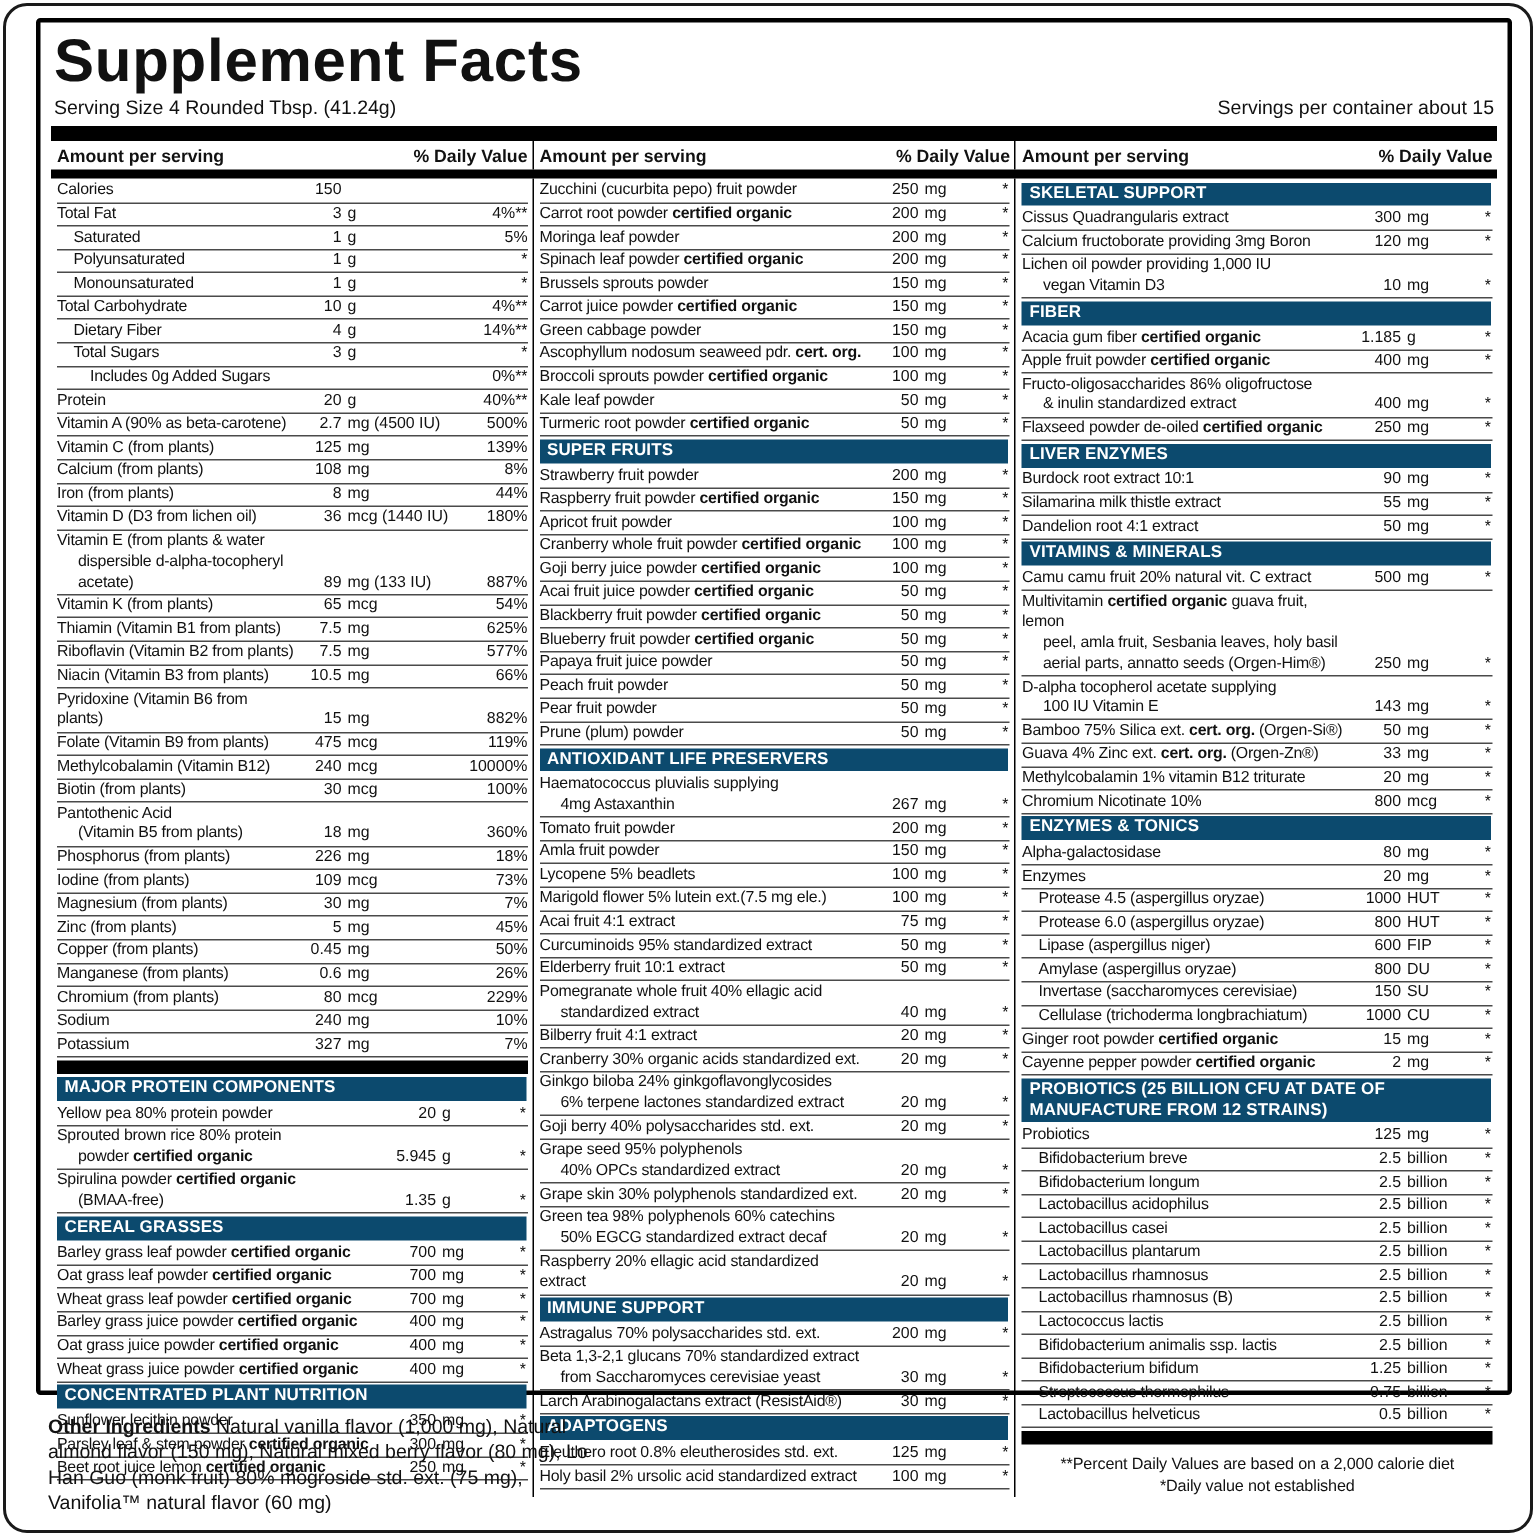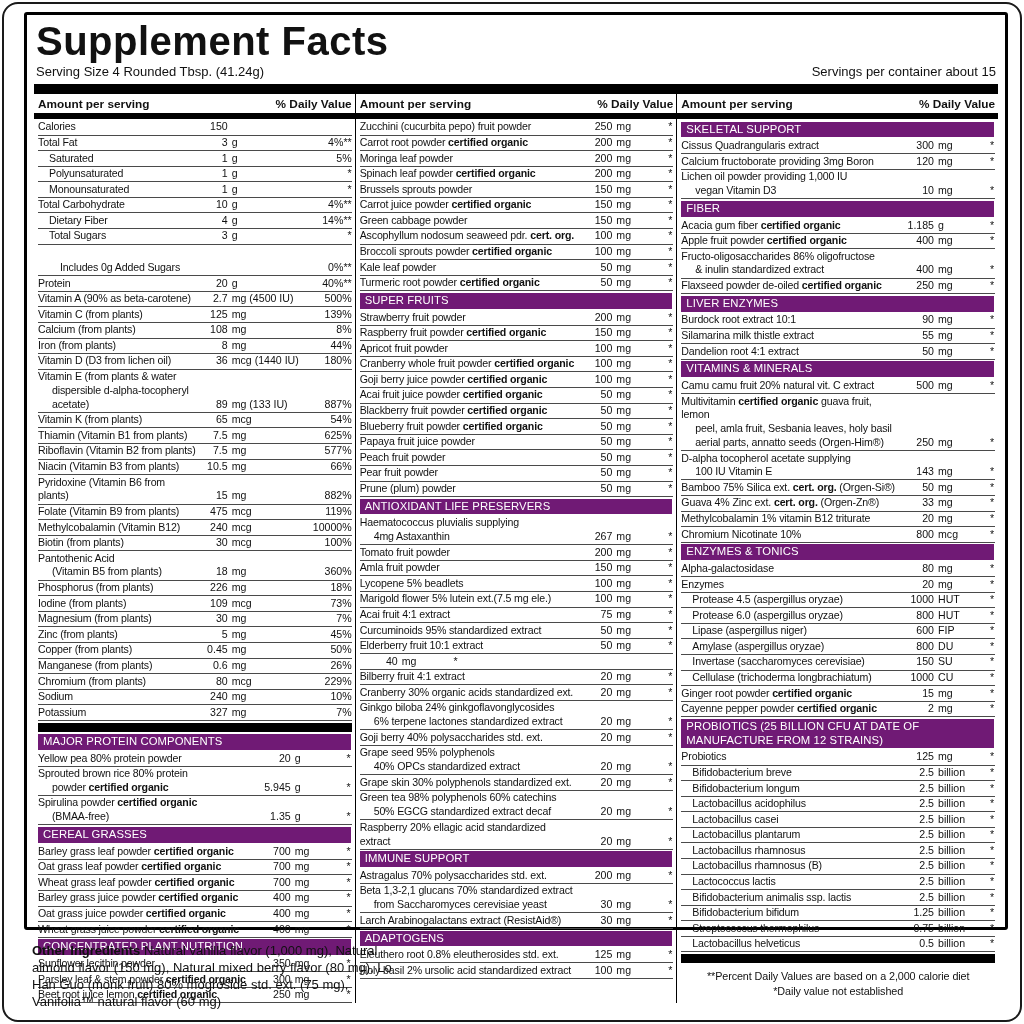--- a/index.html
+++ b/index.html
@@ -46,23 +46,23 @@
   .row .num{text-align:right;white-space:nowrap;}
   .row .unit{margin-left:4px;white-space:nowrap;}
   .row .dv{text-align:right;white-space:nowrap;}
   .row.nf .num{width:32px;}
   .row.nf .unit{width:80px;}
   .row.nf .dv{width:40px;}
   .row.ing .num{width:38px;}
   .row.ing .unit{width:36px;}
   .row.ing .dv{width:20px;padding-right:1px;}
   .row.i1 .nm{padding-left:11px;}
-  .row.i2 .nm{padding-left:22px;margin-top:16px;}
+  .row.i2 .nm{padding-left:22px;}
   .sec{
-    background:#701a75;color:#fff;font-weight:normal;font-size:11.3px;
+    background:#0c4a6e;color:#fff;font-weight:bold;font-size:11.3px;
     line-height:13.8px;padding:1px 0 1px 5px;margin:1.5px 1px 1.5px 0;
     white-space:pre-wrap;letter-spacing:0.1px;
   }
   .bar{height:9px;background:#000;margin:2px 0;}
   .fnote{font-size:10.8px;line-height:14.5px;padding-top:4px;letter-spacing:-0.1px;text-align:center;}
   .otheringredients{
     position:absolute;left:32px;top:942px;width:372px;
     font-size:13px;line-height:17px;
   }
   .otheringredients .b{font-weight:bold;}
@@ -566,20 +566,22 @@
           <span class="unit">mg</span>
           <span class="dv">*</span>
         </div>
         <div class="row ing">
           <span class="nm">Elderberry fruit 10:1 extract</span>
           <span class="num">50</span>
           <span class="unit">mg</span>
           <span class="dv">*</span>
         </div>
         <div class="row ing">
+          <span class="nm">Pomegranate whole fruit 40% ellagic acid
+     standardized extract</span>
           <span class="num">40</span>
           <span class="unit">mg</span>
           <span class="dv">*</span>
         </div>
         <div class="row ing">
           <span class="nm">Bilberry fruit 4:1 extract</span>
           <span class="num">20</span>
           <span class="unit">mg</span>
           <span class="dv">*</span>
         </div>

